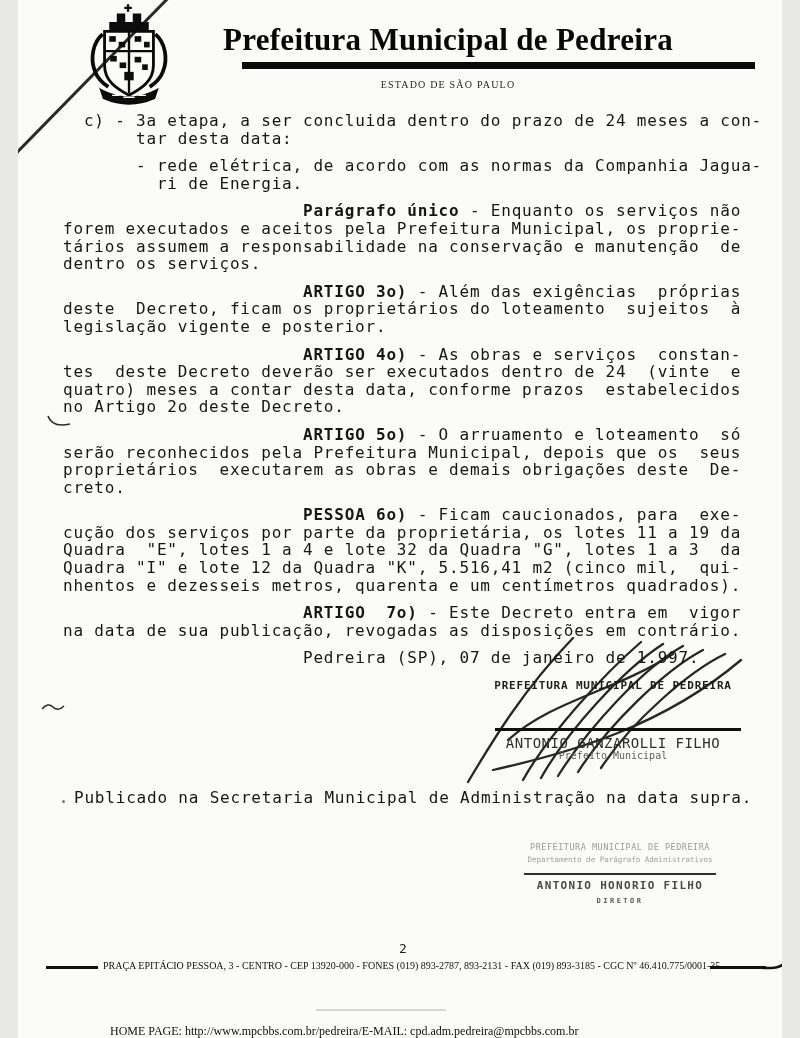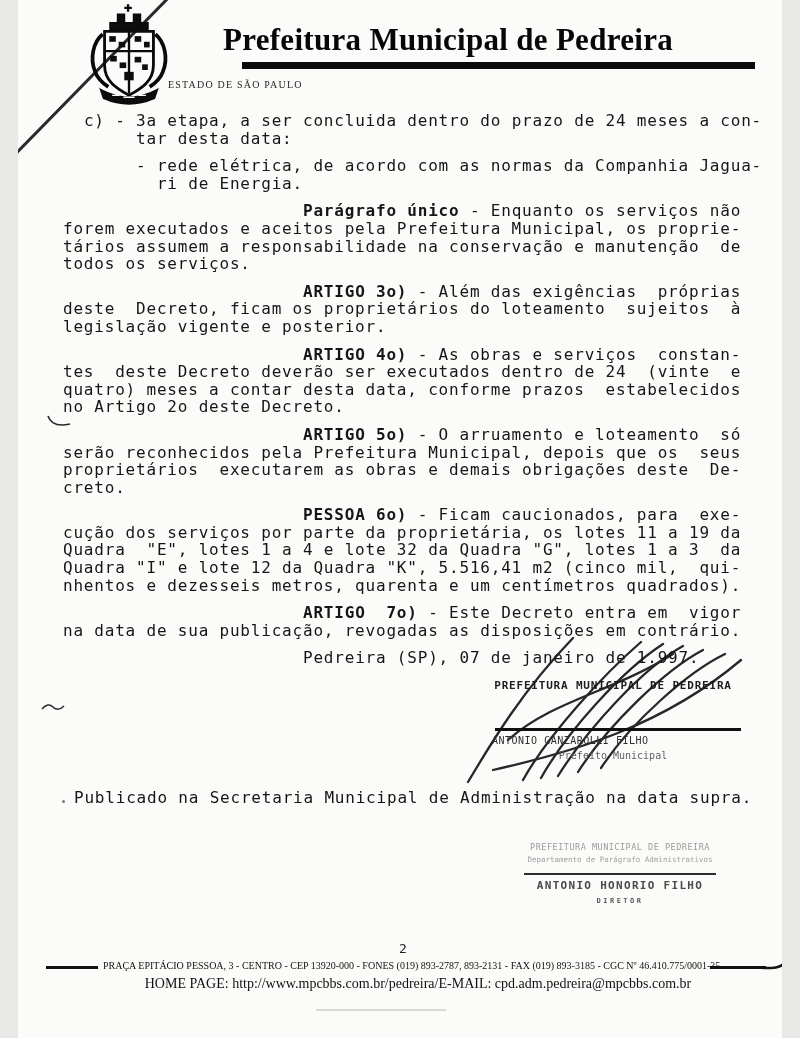--- a/index.html
+++ b/index.html
@@ -4,37 +4,37 @@
 <style>
   html,body{margin:0;padding:0;background:#e8e8e6;}
   .page{position:relative;width:764px;height:1038px;background:#fbfbf9;margin:0 auto;
         overflow:hidden;font-family:"DejaVu Sans Mono",monospace;color:#161616;}
   
   .crest{position:absolute;left:64px;top:2px;width:94px;height:104px;}
   .title{position:absolute;left:150px;top:22px;width:560px;text-align:center;
          font-family:"Liberation Serif",serif;font-weight:bold;font-size:31px;
          color:#070707;letter-spacing:.3px;white-space:nowrap;}
   .title-rule{position:absolute;left:224px;top:62px;width:513px;height:7px;background:#0a0a0a;}
-  .subtitle{position:absolute;left:150px;top:79px;width:560px;
+  .subtitle{position:absolute;left:150px;top:79px;width:560px;text-align:center;
             font-family:"Liberation Serif",serif;font-size:10px;letter-spacing:1.2px;color:#1f1f1f;}
   .fold-line{position:absolute;left:-6px;top:156px;width:226px;height:3px;background:#0b0b0b;
              transform:rotate(-45.6deg);transform-origin:0 50%;opacity:.88;}
   
   .body-text{position:absolute;left:45px;top:112px;width:705px;font-size:16px;
              letter-spacing:.8px;line-height:17.6px;}
   .para{margin:0 0 10px 0;white-space:pre-wrap;}
   .b{font-weight:bold;}
   .publicado{position:absolute;left:56px;top:788px;width:700px;font-size:16px;
              letter-spacing:.8px;white-space:pre;}
   
   .sig-org{position:absolute;left:455px;top:679px;width:280px;text-align:center;
            font-weight:bold;font-size:11px;letter-spacing:.8px;color:#1d1d1d;white-space:nowrap;}
   .sig-rule{position:absolute;left:477px;top:728px;width:246px;height:2.5px;background:#101010;}
-  .sig-name{position:absolute;left:474px;top:735px;width:280px;text-align:left;
-            font-size:10px;letter-spacing:.5px;color:#2e2e2e;white-space:nowrap;}
+  .sig-name{position:absolute;left:455px;top:735px;width:280px;text-align:center;
+            font-size:14px;letter-spacing:.5px;color:#2e2e2e;white-space:nowrap;}
   .sig-role{position:absolute;left:455px;top:750px;width:280px;text-align:center;
             font-size:10px;color:#5f5f5f;white-space:nowrap;}
   .scribble{position:absolute;left:355px;top:630px;width:400px;height:155px;}
   
   .stamp{position:absolute;left:494px;top:842px;width:216px;text-align:center;line-height:1.25;}
   .stamp-l1{font-size:8.5px;letter-spacing:.5px;color:#9a9a9a;white-space:nowrap;}
   .stamp-l2{font-size:7.5px;color:#9f9f9f;margin-top:2px;white-space:nowrap;}
   .stamp-rule{width:192px;height:2px;background:#2e2e2e;margin:9px auto 0;}
   .stamp-name{font-size:11px;font-weight:bold;letter-spacing:1.3px;color:#4a4a4a;margin-top:4px;white-space:nowrap;}
   .stamp-role{font-size:7px;font-weight:bold;letter-spacing:2.5px;color:#5a5a5a;margin-top:4px;}
@@ -44,22 +44,22 @@
   .hook{position:absolute;left:28px;top:412px;width:28px;height:22px;}
   .tilde{position:absolute;left:22px;top:700px;width:26px;height:14px;}
   .speck{position:absolute;left:44px;top:800px;width:3px;height:3px;background:#7a7a7a;border-radius:50%;}
   .ghost-mark{position:absolute;left:298px;top:1009px;width:130px;height:2px;background:#d9d9d4;}
   
   .page-num{position:absolute;left:370px;top:941px;width:30px;text-align:center;font-size:13px;color:#222;}
   .footer-dash-l{position:absolute;left:28px;top:966px;width:52px;height:2.5px;background:#111;}
   .footer-dash-r{position:absolute;left:692px;top:966px;width:56px;height:2.5px;background:#111;}
   .footer-line1{position:absolute;left:85px;top:960px;width:610px;font-family:"Liberation Serif",serif;
                 font-size:10px;color:#101010;white-space:nowrap;}
-  .footer-line2{position:absolute;left:92px;top:976px;width:616px;display:flex;justify-content:center;
-                font-family:"Liberation Serif",serif;font-size:14px;color:#101010;}
+  .footer-line2{position:absolute;left:92px;top:1024px;width:616px;display:flex;justify-content:flex-start;
+                font-family:"Liberation Serif",serif;font-size:12px;color:#101010;}
 </style>
 </head>
 <body>
 
 <div class="page">
 
   <svg class="crest" viewBox="0 0 100 110">
     <g stroke="#0a0a0a" fill="none" stroke-width="2">
       <path d="M49 2 v8 M45 6 h8" stroke-width="2.5"></path>
       <path d="M30 22 h8 v-9 h7 v9 h10 v-9 h7 v9 h8 v9 h-40 z" fill="#0d0d0d"></path>
@@ -88,21 +88,21 @@
   <div class="fold-line"></div>
 
   <div class="body-text">
     <p class="para"><span>  c) - </span><span class="b"></span><span>3a etapa, a ser concluida dentro do prazo de 24 meses a con-
        tar desta data:</span></p>
     <p class="para"><span>       - </span><span class="b"></span><span>rede elétrica, de acordo com as normas da Companhia Jagua-
          ri de Energia.</span></p>
     <p class="para"><span>                       </span><span class="b">Parágrafo único</span><span> - Enquanto os serviços não
 forem executados e aceitos pela Prefeitura Municipal, os proprie-
 tários assumem a responsabilidade na conservação e manutenção  de
-todos os serviços.</span></p>
+dentro os serviços.</span></p>
     <p class="para"><span>                       </span><span class="b">ARTIGO 3o)</span><span> - Além das exigências  próprias
 deste  Decreto, ficam os proprietários do loteamento  sujeitos  à
 legislação vigente e posterior.</span></p>
     <p class="para"><span>                       </span><span class="b">ARTIGO 4o)</span><span> - As obras e serviços  constan-
 tes  deste Decreto deverão ser executados dentro de 24  (vinte  e
 quatro) meses a contar desta data, conforme prazos  estabelecidos
 no Artigo 2o deste Decreto.</span></p>
     <p class="para"><span>                       </span><span class="b">ARTIGO 5o)</span><span> - O arruamento e loteamento  só
 serão reconhecidos pela Prefeitura Municipal, depois que os  seus
 proprietários  executarem as obras e demais obrigações deste  De-

